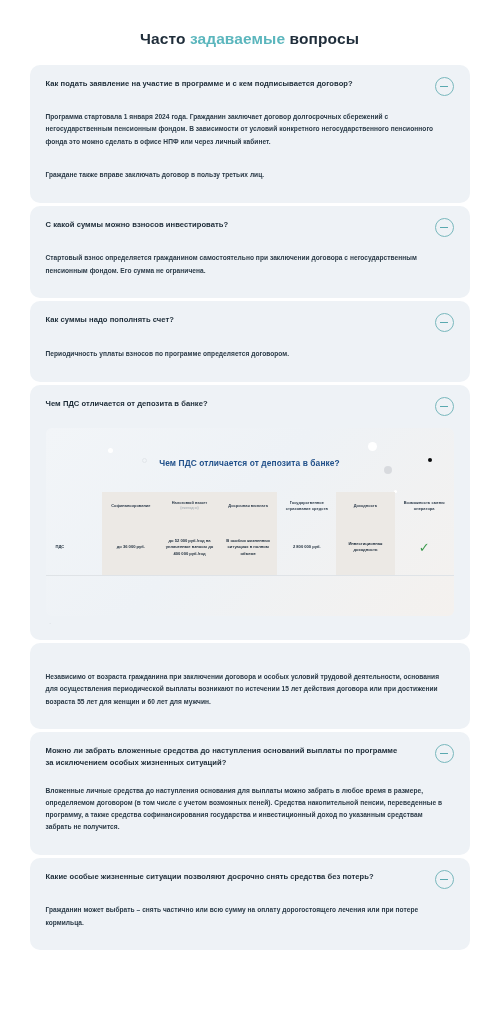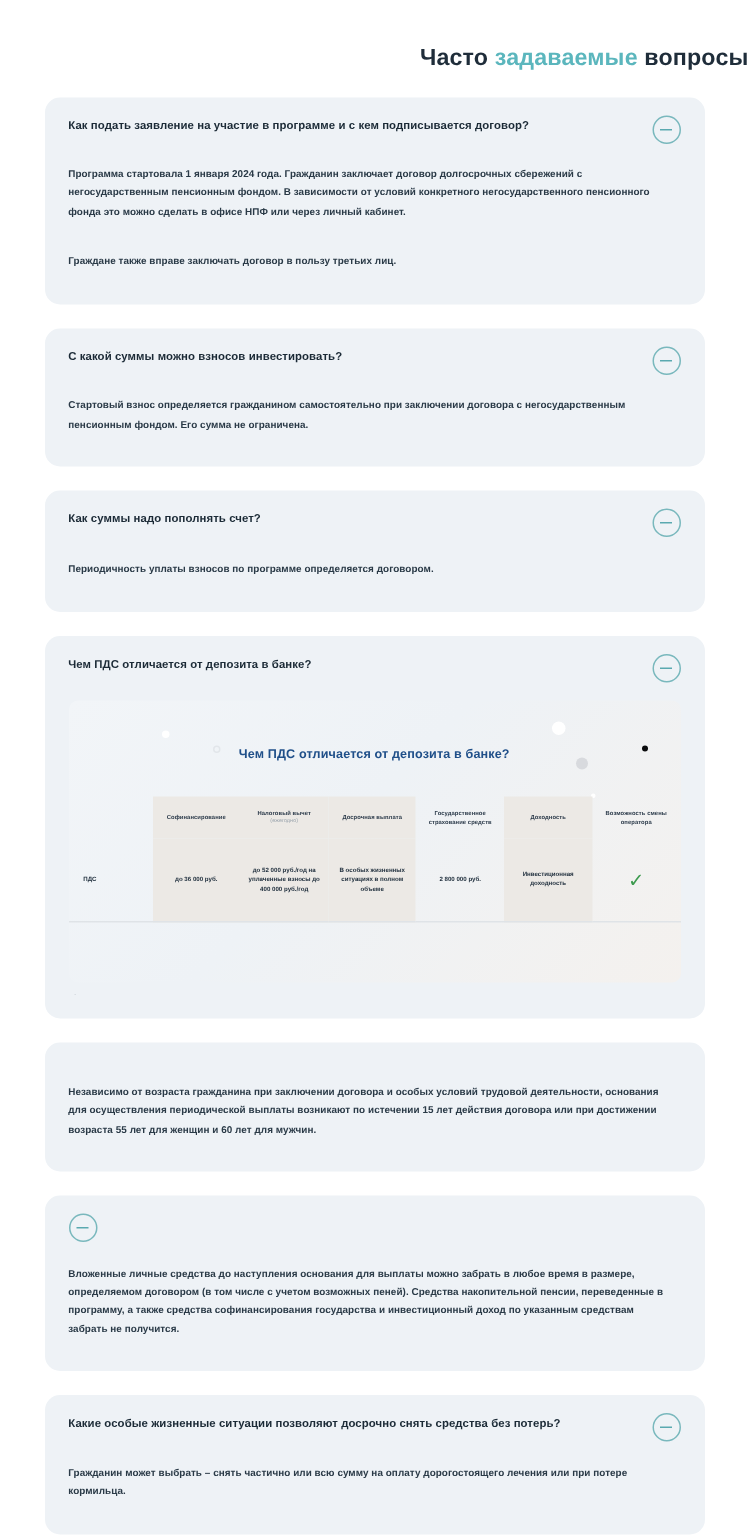--- a/index.html
+++ b/index.html
@@ -15,37 +15,37 @@
     color: #1b2a36;
     -webkit-font-smoothing: antialiased;
   }
   .page {
     width: 499px;
     padding: 0 0 110px 0;
   }
 
   
   .faq-title {
-    text-align: right;
+    text-align: center;
     font-size: 15.5px;
     font-weight: bold;
     letter-spacing: 0.1px;
     color: #1f2d3a;
     margin: 30px 0 16px 0;
     line-height: 1.2;
   }
   .faq-title .accent { color: #5bb6bd; }
 
   
   .faq-list {
     width: 440px;
     margin: 0 auto;
     display: flex;
     flex-direction: column;
-    gap: 16px;
+    gap: 3px;
   }
   .faq-item {
     background: #eef2f6;
     border-radius: 10px;
     padding: 13px 16px 15px 16px;
     position: relative;
   }
   .faq-head {
     display: flex;
     align-items: flex-start;
@@ -308,20 +308,21 @@
     </section>
 
     <section class="faq-item">
       <div class="faq-body">
         <p class="faq-para">Независимо от возраста гражданина при заключении договора и особых условий трудовой деятельности, основания для осуществления периодической выплаты возникают по истечении 15 лет действия договора или при достижении возраста 55 лет для женщин и 60 лет для мужчин.</p>
       </div>
     </section>
 
     <section class="faq-item">
       <div class="faq-head">
+        <div class="faq-question" style="max-width:355px;">Можно ли забрать вложенные средства до наступления оснований выплаты по программе за исключением особых жизненных ситуаций?</div>
         <span class="toggle-icon">
             <i></i>
           </span>
       </div>
       <div class="faq-body">
         <p class="faq-para">Вложенные личные средства до наступления основания для выплаты можно забрать в любое время в размере, определяемом договором (в том числе с учетом возможных пеней). Средства накопительной пенсии, переведенные в программу, а также средства софинансирования государства и инвестиционный доход по указанным средствам забрать не получится.</p>
       </div>
     </section>
 
     <section class="faq-item">

